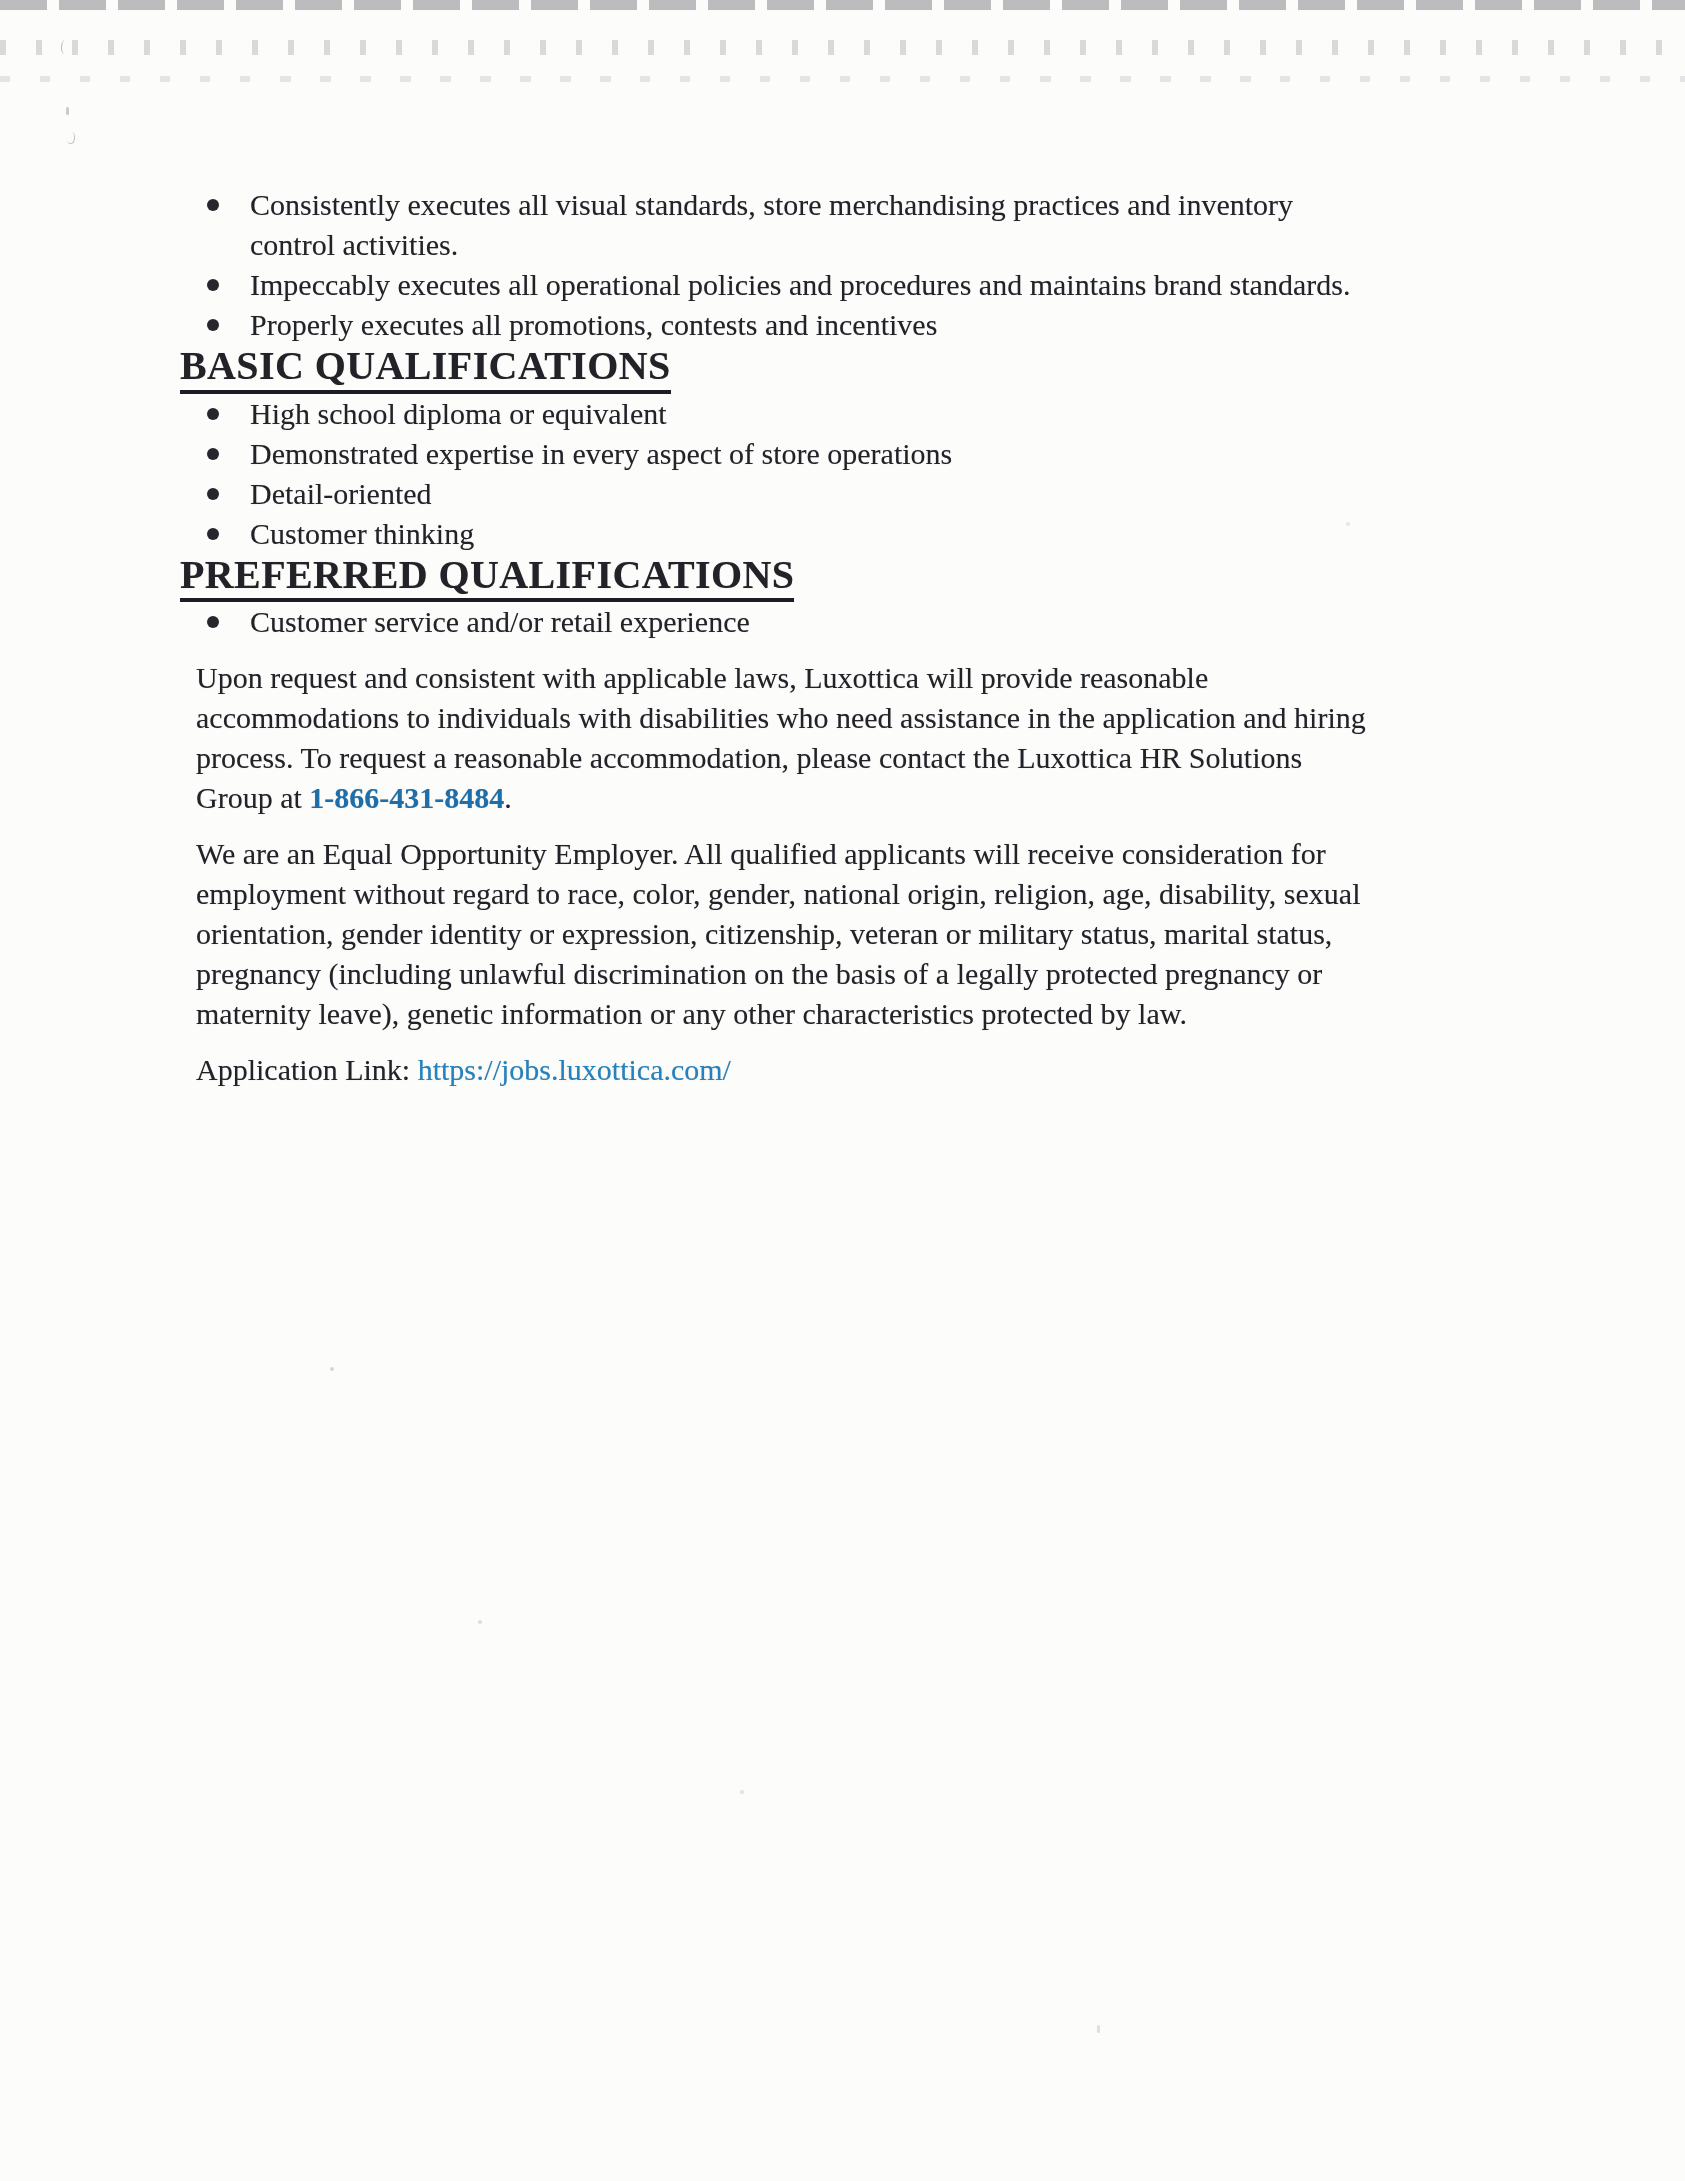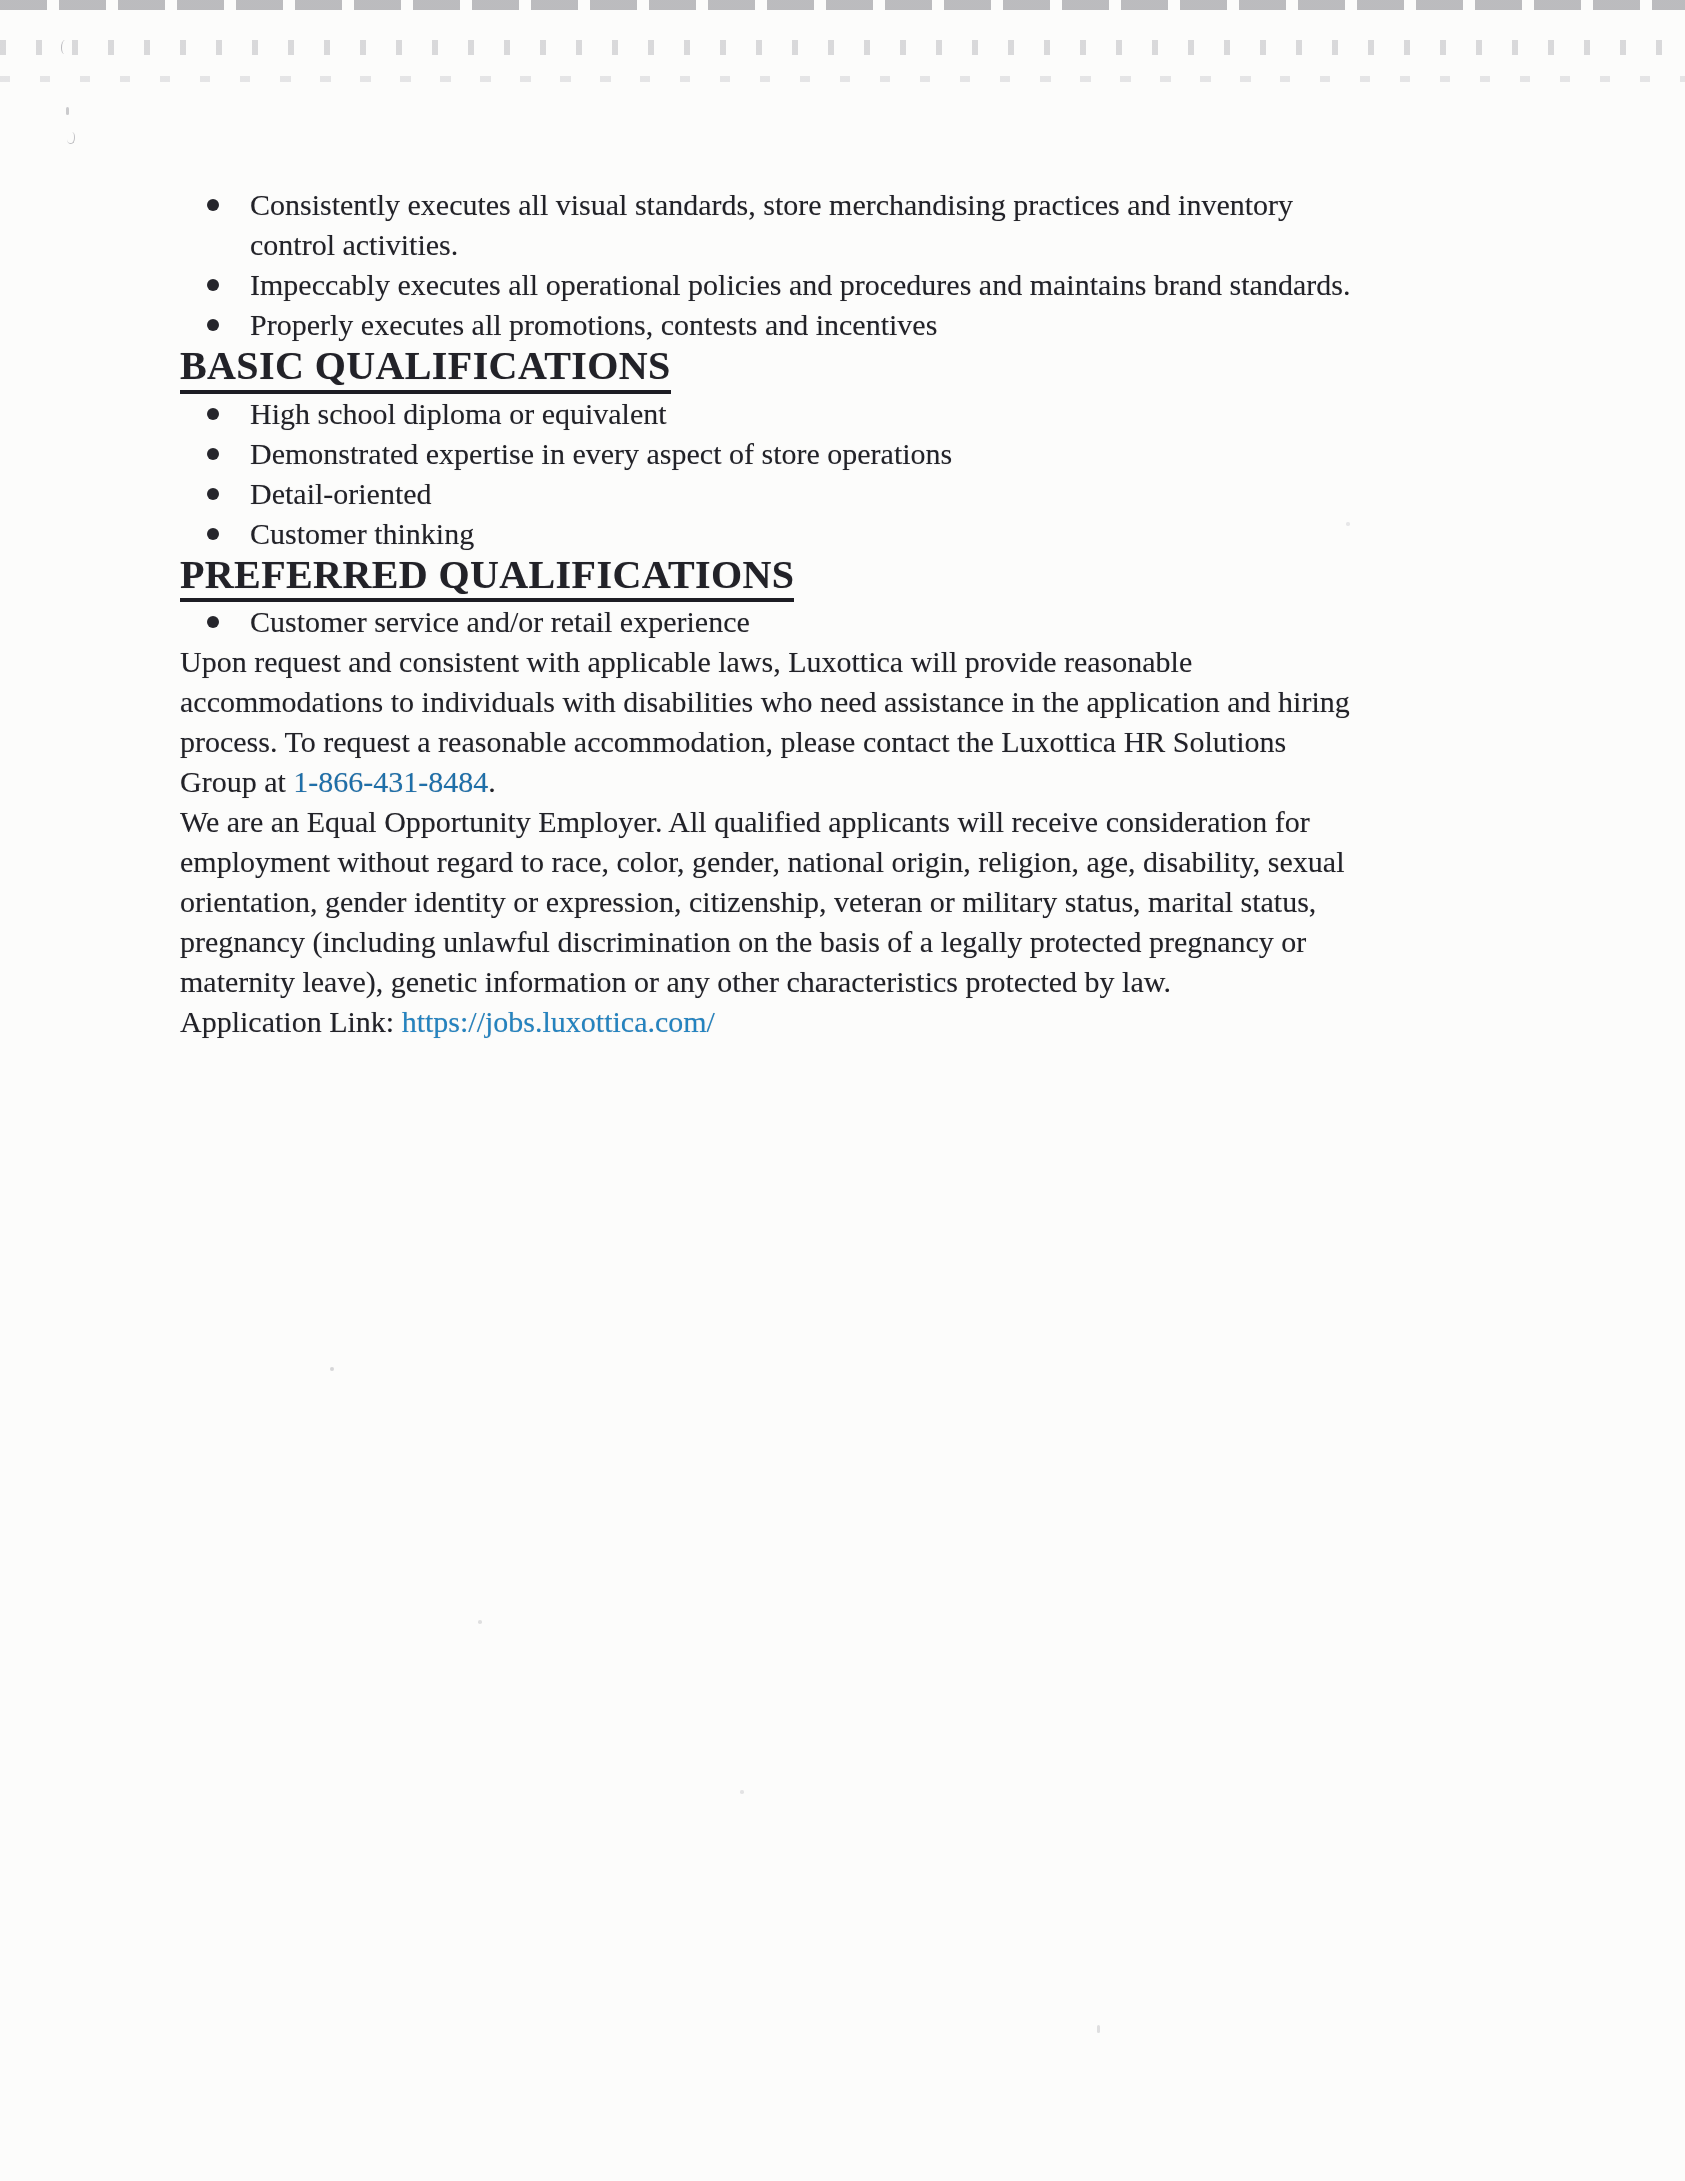--- a/index.html
+++ b/index.html
@@ -71,25 +71,25 @@
   }
   .h-basic { margin-top: 33px; }
   .h-preferred { margin-top: 27px; }
   .heading-text {
     display: inline-block;
     border-bottom: 4.4px solid #1d1d24;
     padding-bottom: 2.6px;
   }
   .list-basic { margin-top: 34px; }
   .list-preferred { margin-top: 32px; }
-  p.para { margin: 0; }
+  p.para { margin: 16px; }
   .p-accommodation { margin-top: 102px; }
   .p-eeo { margin-top: 24px; }
   .p-applink { margin-top: 27px; white-space: nowrap; }
-  a.phone-link { color: #1e6fa9; text-decoration: none; cursor: pointer; }
+  a.phone-link { color: #1e6fa9; text-decoration: none; cursor: pointer; font-weight: bold; }
   a.url-link { color: #2383c0; text-decoration: none; cursor: pointer; }
 </style>
 </head>
 <body>
 
 <div class="page">
 
   <div class="scan-strip strip-a"></div>
   <div class="scan-strip strip-b"></div>
   <div class="scan-strip strip-c"></div>

